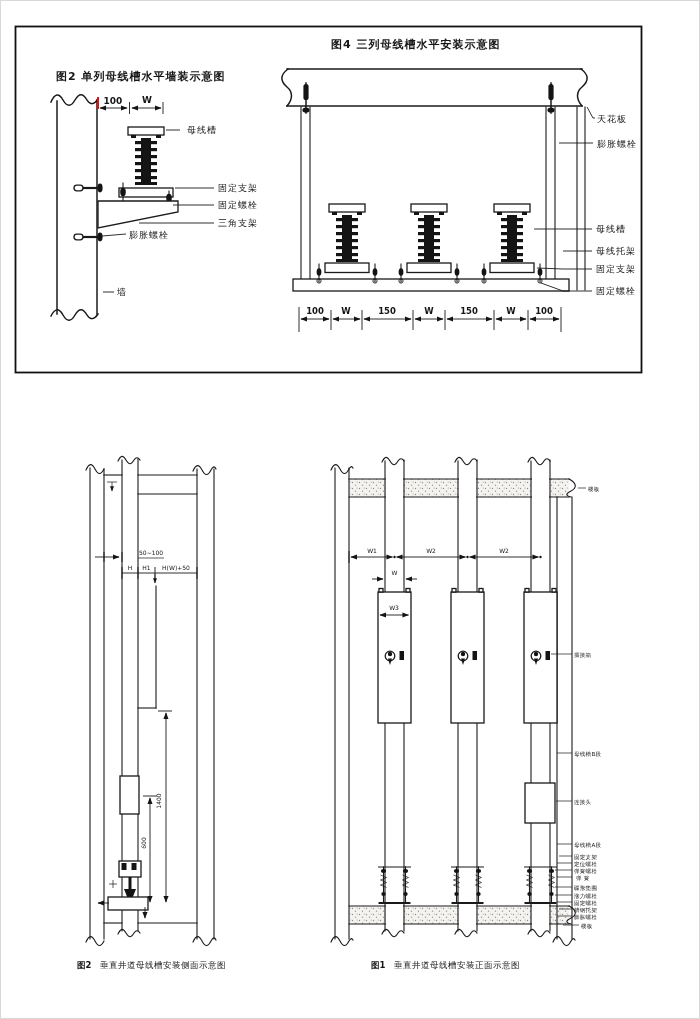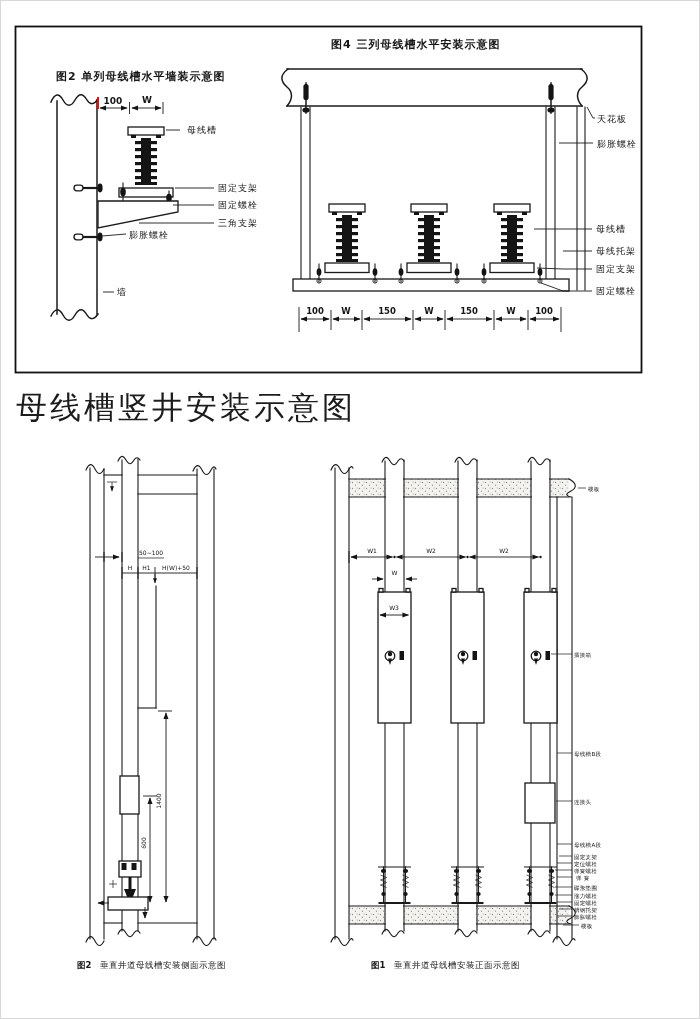--- a/index.html
+++ b/index.html
@@ -460,14 +460,13 @@
         <text x="573" y="918" class="t55">膨胀螺栓</text>
         <line x1="562" y1="924" x2="578" y2="924" class="thin"></line>
         <text x="580" y="927" class="t55">楼板</text>
       </g>
 
       <text x="370" y="967" class="t8b">图1</text>
       <text x="393" y="967" class="t85">垂直井道母线槽安装正面示意图</text>
     </g>
   </svg>
 
-  <div class="heading">母线槽竖井安装示意图</div>
 </div>
 
 </body></html>

